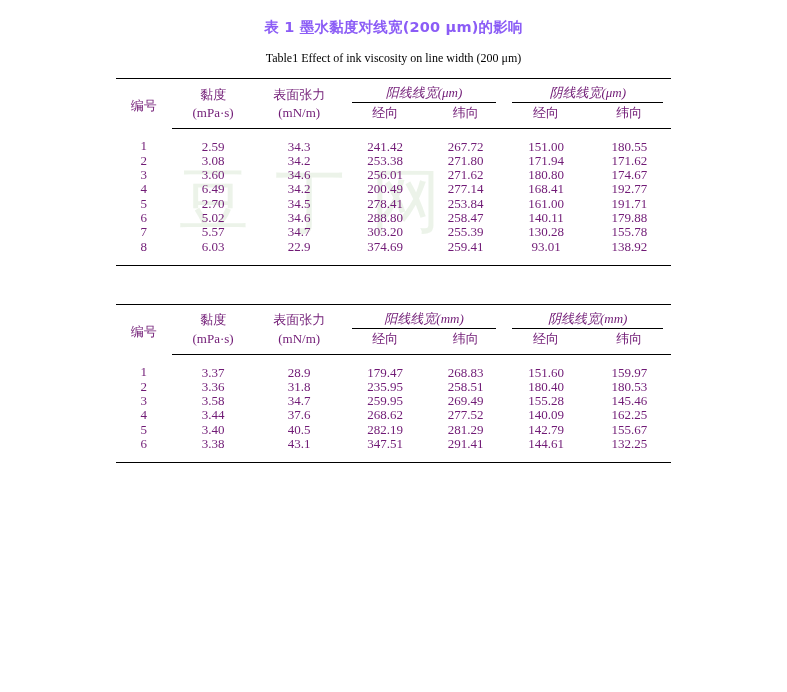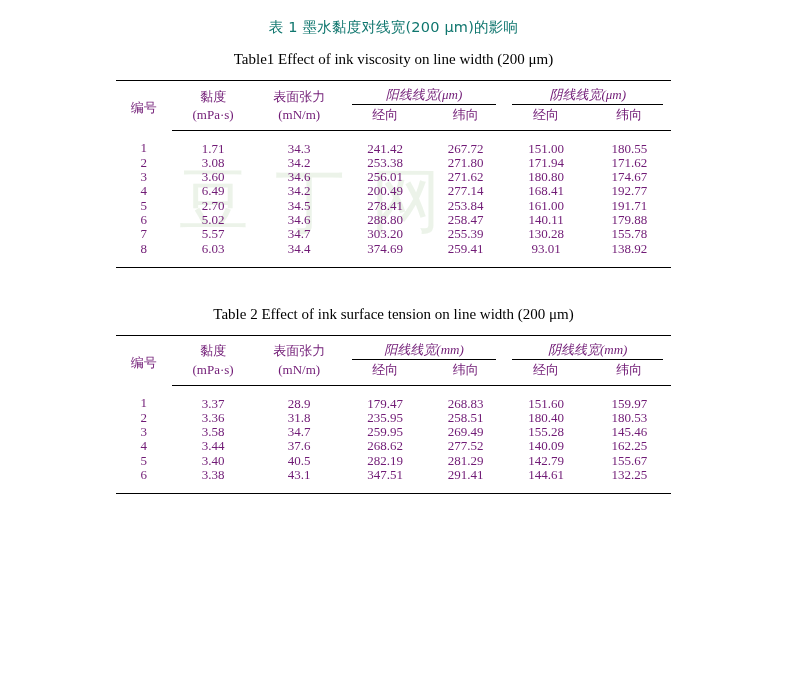--- a/index.html
+++ b/index.html
@@ -42,30 +42,30 @@
     z-index: 2;
     margin: 0 auto;
     width: 555px;
   }
   .block-1 { margin-top: 8px; }
   .block-2 { margin-top: 38px; }
 
   .title-cn {
     text-align: center;
     font-family: "DejaVu Sans", sans-serif;
-    font-weight: normal;
+    font-weight: bold;
     font-size: 14.5px;
     letter-spacing: 0.2px;
     margin: 0 0 14px 0;
-    color: #0f766e;
+    color: #8b5cf6;
   }
   .title-en {
     text-align: center;
     font-family: "Liberation Serif", serif;
-    font-size: 15px;
+    font-size: 12px;
     margin: 0 0 12px 0;
     color: #000;
   }
   table.data {
     border-collapse: collapse;
     width: 100%;
     font-size: 13px;
     color: #701a75;
   }
   table.data th,
@@ -141,21 +141,21 @@
           <th>(mN/m)</th>
           <th>经向</th>
           <th>纬向</th>
           <th>经向</th>
           <th>纬向</th>
         </tr>
       </thead>
       <tbody>
           <tr>
             <td>1</td>
-            <td>1.71</td>
+            <td>2.59</td>
             <td>34.3</td>
             <td>241.42</td>
             <td>267.72</td>
             <td>151.00</td>
             <td>180.55</td>
           </tr>
           <tr>
             <td>2</td>
             <td>3.08</td>
             <td>34.2</td>
@@ -205,32 +205,31 @@
             <td>5.57</td>
             <td>34.7</td>
             <td>303.20</td>
             <td>255.39</td>
             <td>130.28</td>
             <td>155.78</td>
           </tr>
           <tr class="rule-bottom">
             <td>8</td>
             <td>6.03</td>
-            <td>34.4</td>
+            <td>22.9</td>
             <td>374.69</td>
             <td>259.41</td>
             <td>93.01</td>
             <td>138.92</td>
           </tr>
         </tbody>
     </table>
   </div>
 
   <div class="table-block block-2">
-    <div class="title-en">Table 2 Effect of ink surface tension on line width (200 μm)</div>
 
     <table class="data">
       <colgroup>
         <col class="col-no">
           <col class="col-visc">
           <col class="col-tens">
         <col class="col-v1">
           <col class="col-v2">
           <col class="col-v3">
           <col class="col-v4">

